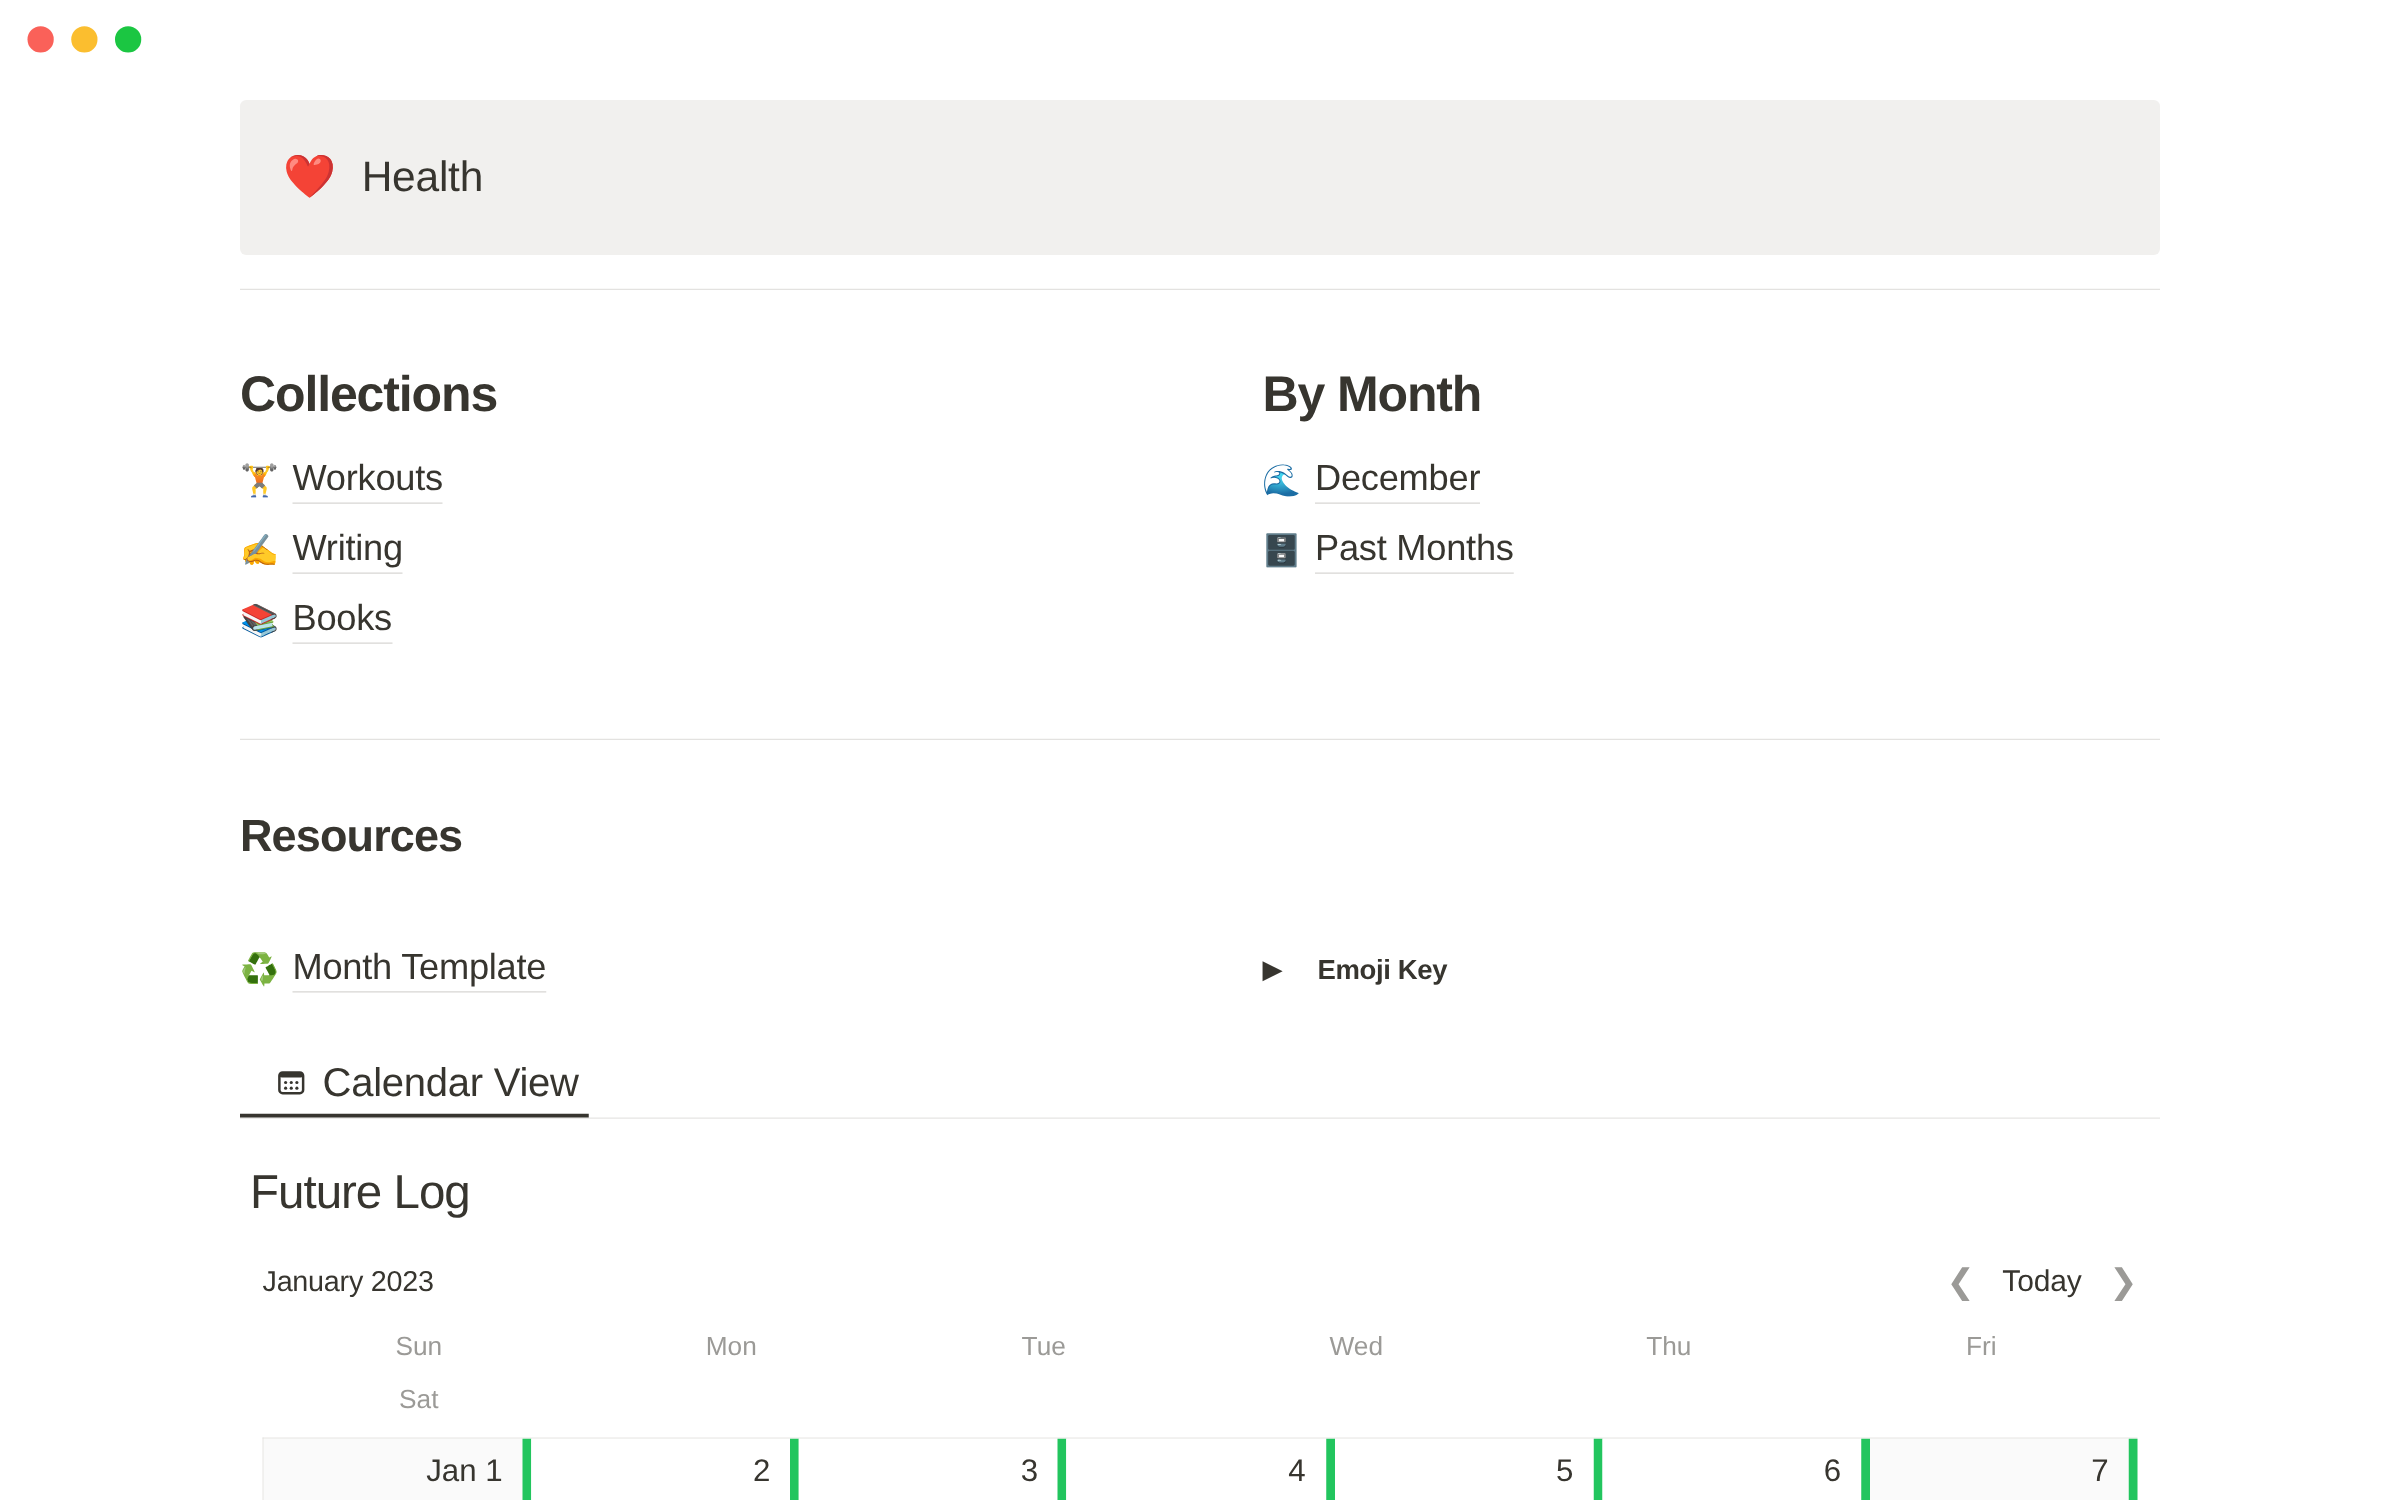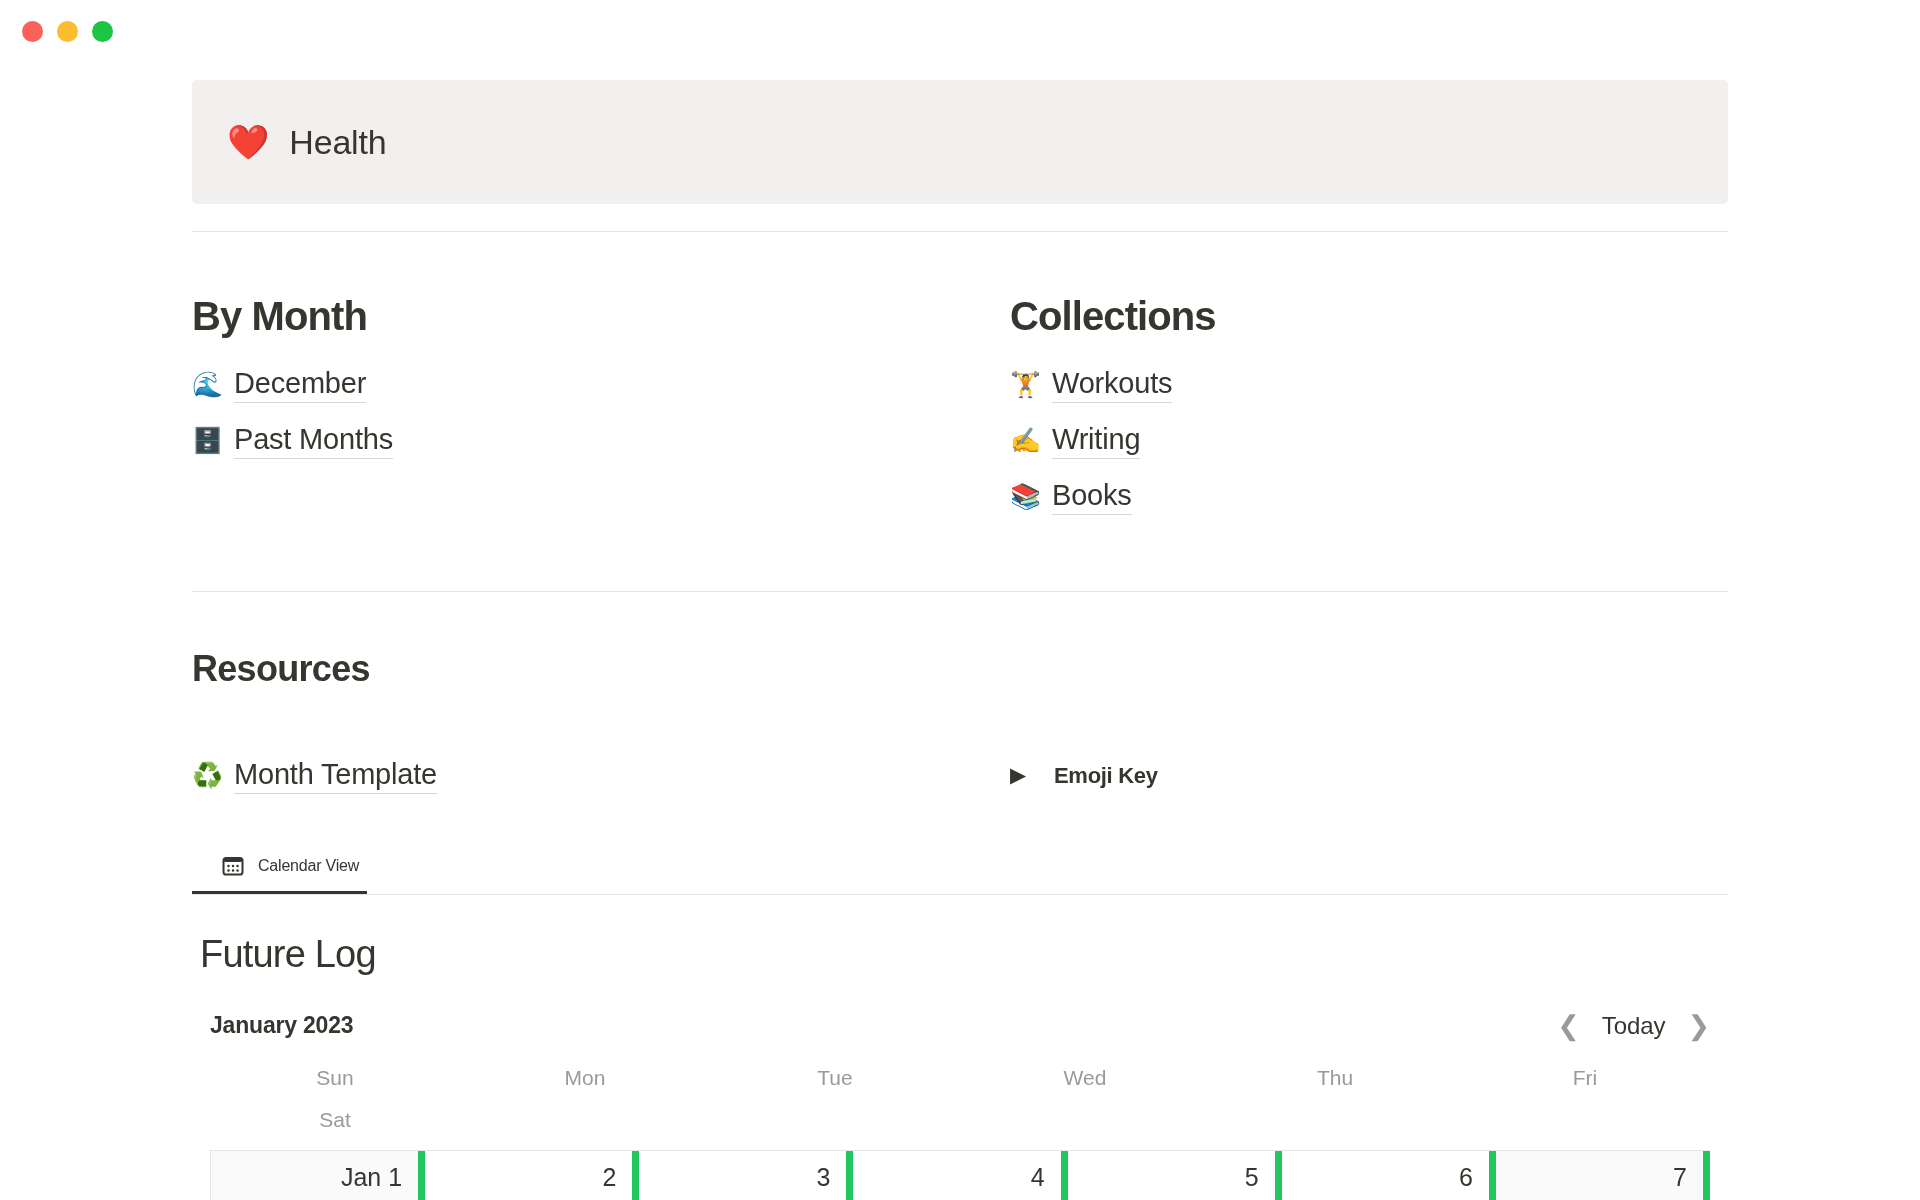--- a/index.html
+++ b/index.html
@@ -187,21 +187,21 @@
   .tab.active { border-bottom-color: #37352f; }
   .tab-icon {
     width: 26px;
     height: 26px;
     margin-right: 12px;
     display: inline-flex;
     align-items: center;
     justify-content: center;
   }
   .tab-label {
-    font-size: 16px;
+    font-size: 32px;
     color: #37352f;
     letter-spacing: -0.2px;
   }
 
   
   .futurelog-title {
     font-size: 38px;
     font-weight: 400;
     color: #37352f;
     letter-spacing: -0.8px;
@@ -212,21 +212,21 @@
   .cal-toolbar {
     display: flex;
     align-items: center;
     justify-content: space-between;
     margin-top: 36px;
     padding: 0 18px 0 18px;
     width: 1536px;
   }
   .cal-month {
     font-size: 23px;
-    font-weight: 700;
+    font-weight: 400;
     color: #37352f;
     letter-spacing: -0.2px;
   }
   .cal-nav {
     display: flex;
     align-items: center;
     gap: 22px;
   }
   .chev {
     font-size: 27px;
@@ -293,53 +293,53 @@
     <div class="header-card">
       <span class="header-emoji">❤️</span>
       <span class="header-title">Health</span>
     </div>
 
     <div class="divider"></div>
 
     <div class="two-col">
 
       <div class="col">
+        <div class="section-heading">Collections</div>
+        <div class="link-list">
+
+          <div class="link-row">
+            <span class="link-emoji">🏋️</span>
+            <span class="link-text">Workouts</span>
+          </div>
+
+          <div class="link-row">
+            <span class="link-emoji">✍️</span>
+            <span class="link-text">Writing</span>
+          </div>
+
+          <div class="link-row">
+            <span class="link-emoji">📚</span>
+            <span class="link-text">Books</span>
+          </div>
+
+        </div>
+      </div>
+
+      <div class="col">
         <div class="section-heading">By Month</div>
         <div class="link-list">
 
           <div class="link-row">
             <span class="link-emoji">🌊</span>
             <span class="link-text">December</span>
           </div>
 
           <div class="link-row">
             <span class="link-emoji">🗄️</span>
             <span class="link-text">Past Months</span>
-          </div>
-
-        </div>
-      </div>
-
-      <div class="col">
-        <div class="section-heading">Collections</div>
-        <div class="link-list">
-
-          <div class="link-row">
-            <span class="link-emoji">🏋️</span>
-            <span class="link-text">Workouts</span>
-          </div>
-
-          <div class="link-row">
-            <span class="link-emoji">✍️</span>
-            <span class="link-text">Writing</span>
-          </div>
-
-          <div class="link-row">
-            <span class="link-emoji">📚</span>
-            <span class="link-text">Books</span>
           </div>
 
         </div>
       </div>
 
     </div>
 
     <div class="divider2"></div>
 
     <div class="resources-heading">Resources</div>

